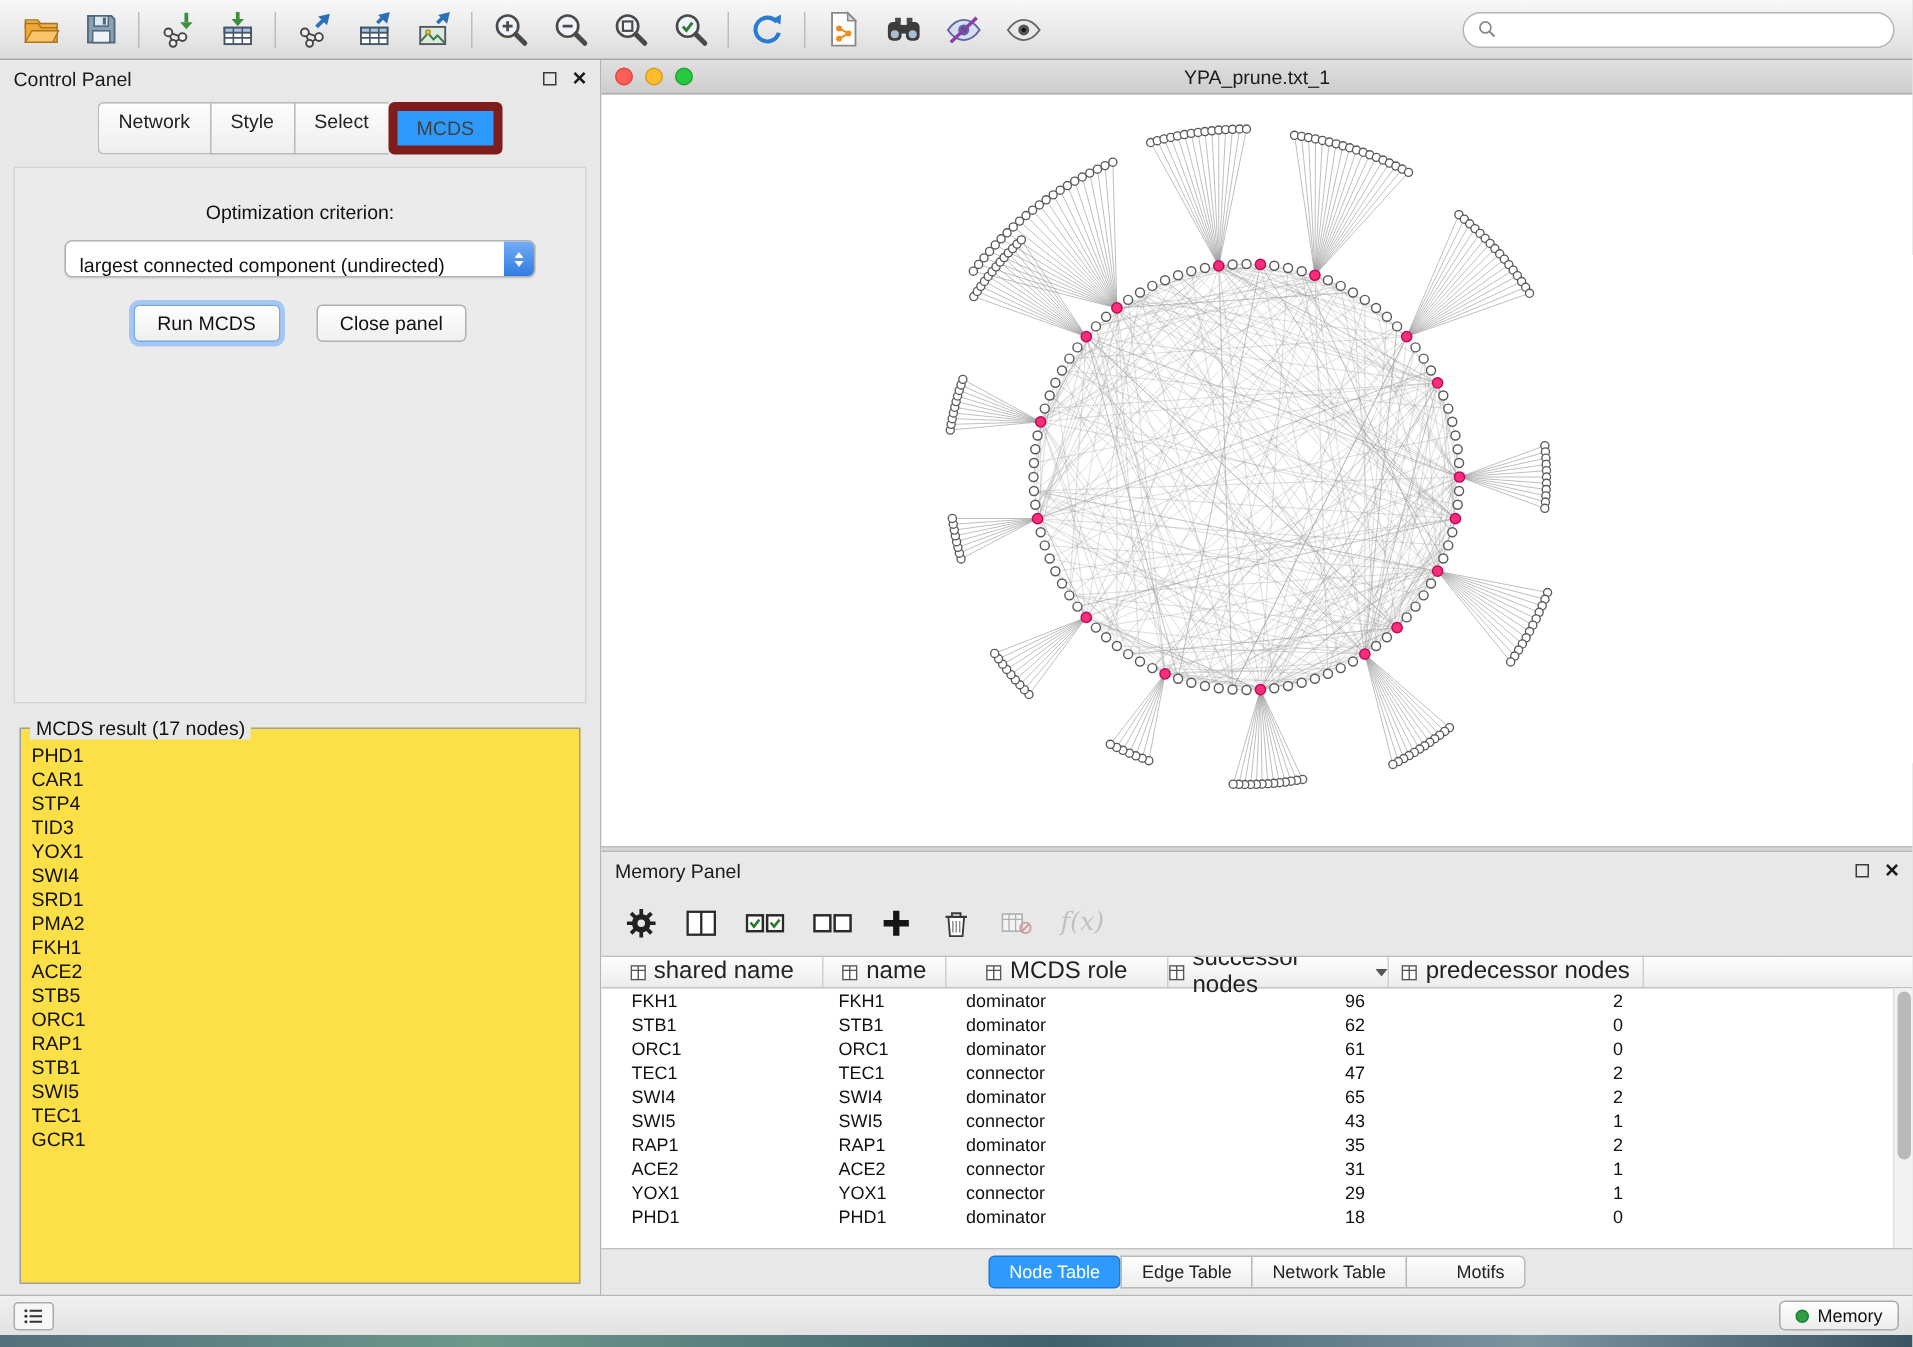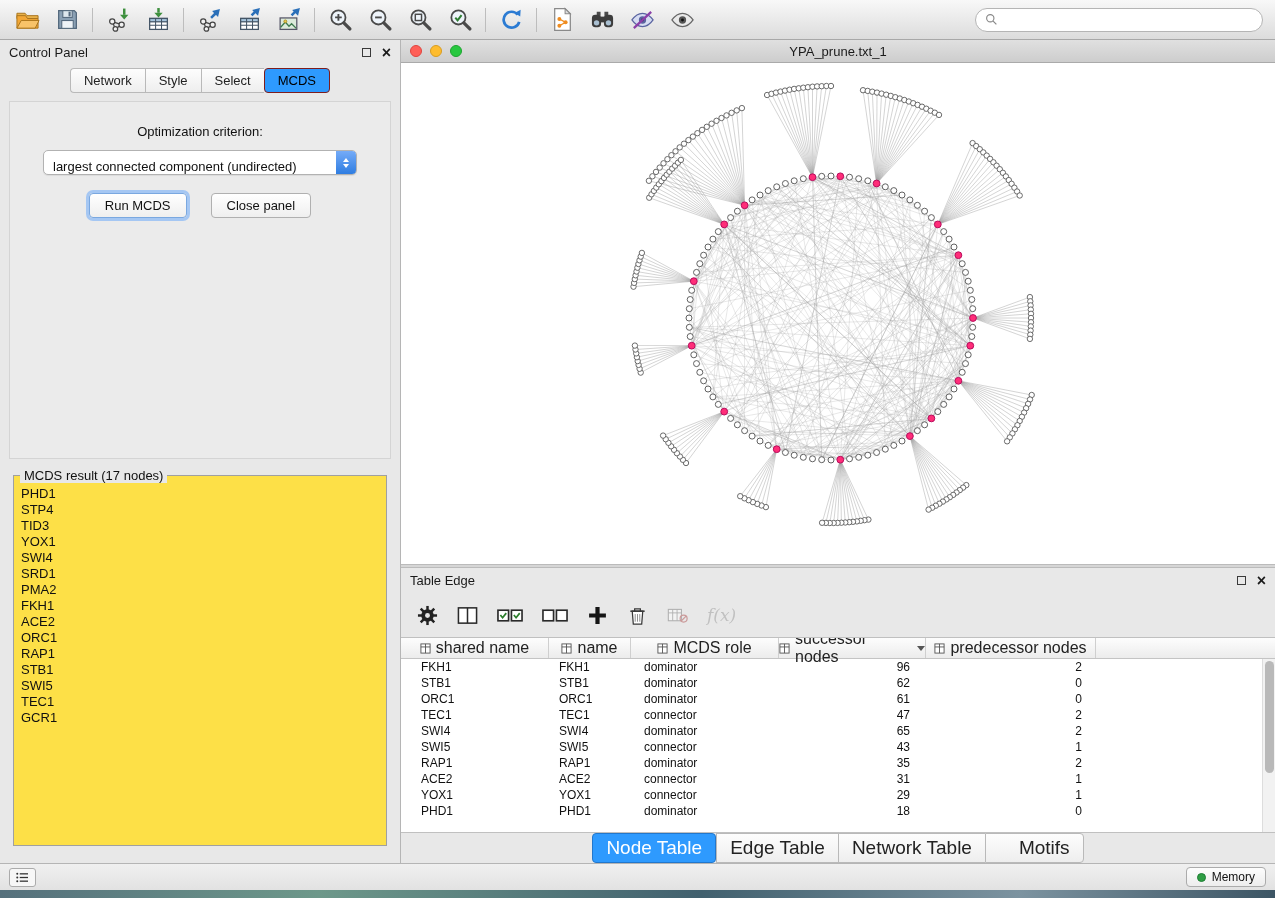--- a/index.html
+++ b/index.html
@@ -24,21 +24,21 @@
 
 .control-panel{width:401px;background:#e8e8e8;display:flex;flex-direction:column;border-right:1px solid #b5b5b5;flex:none;}
 .panel-header{height:25px;display:flex;align-items:center;padding:0 9px;font-size:13px;color:#1a1a1a;flex:none;}
 .win-btns{margin-left:auto;display:flex;align-items:center;gap:11px;}
 .float-btn{width:9px;height:9px;border:1.5px solid #3a3a3a;display:inline-block;cursor:pointer;}
 .close-btn{font-size:16px;font-weight:bold;color:#1a1a1a;line-height:1;cursor:pointer;}
 .cp-tabs{display:flex;justify-content:center;padding:3px 0 6px;flex:none;}
 .cp-tab{padding:4px 13px;font-size:13px;background:linear-gradient(#fdfdfd,#eee);border:1px solid #b9b9b9;border-right:none;cursor:pointer;color:#222;}
 .cp-tab:first-child{border-radius:4px 0 0 4px;}
 .cp-tab:last-child{border-right:1px solid #b9b9b9;border-radius:0 4px 4px 0;}
-.cp-tab.active{background:var(--accent);color:#000000;border:1px solid #7f1d1d;border-radius:4px;}
+.cp-tab.active{background:var(--accent);color:#404040;border:6px solid #7f1d1d;border-radius:4px;}
 .cp-inner{margin:2px 9px 0;background:#ebebeb;border:1px solid #d4d4d4;height:358px;padding-top:22px;flex:none;}
 .opt-label{text-align:center;font-size:13px;margin-bottom:11px;color:#111;}
 .select-wrap{width:314px;margin:0 auto;height:25px;border:1px solid #b2b2b2;border-radius:5px;background:#fff;display:flex;align-items:flex-end;position:relative;padding-left:9px;font-size:13px;box-shadow:0 1px 1px rgba(0,0,0,.07);cursor:pointer;}
 .select-stepper{position:absolute;right:0;top:0;width:20px;height:23px;background:linear-gradient(#74abf8,#2f7de1);border-radius:0 4px 4px 0;display:flex;flex-direction:column;align-items:center;justify-content:center;gap:2px;}
 .tri-up{width:0;height:0;border-left:3.5px solid transparent;border-right:3.5px solid transparent;border-bottom:4.5px solid #fff;}
 .tri-down{width:0;height:0;border-left:3.5px solid transparent;border-right:3.5px solid transparent;border-top:4.5px solid #fff;}
 .btn-row{display:flex;justify-content:center;gap:24px;margin-top:18px;}
 .mac-btn{font-family:inherit;font-size:13px;padding:4px 15px;background:linear-gradient(#fff,#efefef);border:1px solid #b0b0b0;border-radius:4px;cursor:pointer;color:#111;}
 .mac-btn.focused{box-shadow:0 0 0 3px #a5c7f3;border-color:#7aa8e0;}
 .mcds-fieldset{margin:9px 13px 0;border:1px solid #a0a0a0;background:#fde047;height:378px;flex:none;}
@@ -76,21 +76,21 @@
 .th{display:flex;align-items:center;justify-content:center;gap:5px;font-size:16px;color:#222;border-right:1px solid #cfcfcf;cursor:pointer;flex:none;}
 .th.filler{flex:1;border-right:none;cursor:default;}
 .hdr-icon{width:11px;height:11px;flex:none;}
 .sort-caret{width:0;height:0;border-left:4px solid transparent;border-right:4px solid transparent;border-top:5px solid #555;margin-left:3px;}
 .tbody{flex:1;overflow:hidden;}
 .tr{display:flex;height:16px;align-items:center;}
 .td{font-size:12px;white-space:nowrap;overflow:hidden;flex:none;}
 .vscroll{position:absolute;right:0;top:21px;bottom:0;width:13px;background:#f2f2f2;border-left:1px solid #ddd;cursor:pointer;}
 .vscroll .thumb{position:absolute;top:2px;left:1.5px;width:9px;height:112px;background:#b9b9b9;border-radius:5px;}
 .table-tabs{height:30px;display:flex;align-items:center;justify-content:center;flex:none;}
-.tbl-tab{padding:3px 13px;font-size:19px;background:linear-gradient(#fdfdfd,#eee);border:1px solid #b9b9b9;border-right:none;cursor:pointer;color:#222;}
+.tbl-tab{padding:3px 13px;font-size:12px;background:linear-gradient(#fdfdfd,#eee);border:1px solid #b9b9b9;border-right:none;cursor:pointer;color:#222;}
 .tbl-tab:first-child{border-radius:4px 0 0 4px;}
 .tbl-tab:last-child{border-right:1px solid #b9b9b9;border-radius:0 4px 4px 0;padding-left:33px;}
 .tbl-tab.active{background:var(--accent);color:#fff;border:1px solid #2277cc;border-radius:4px;}
 
 
 .statusbar{height:27px;background:linear-gradient(#f0f0f0,#e2e2e2);border-top:1px solid #b5b5b5;display:flex;align-items:center;padding:0 9px;}
 .menu-btn{width:27px;height:19px;border:1px solid #ababab;border-radius:3px;background:#f7f7f7;display:flex;align-items:center;justify-content:center;cursor:pointer;}
 .memory-btn{margin-left:auto;display:flex;align-items:center;gap:6px;border:1px solid #ababab;border-radius:4px;background:linear-gradient(#fdfdfd,#ededed);padding:2px 10px;font-size:12px;cursor:pointer;}
 .mem-dot{width:9px;height:9px;border-radius:50%;background:#2f9e44;border:1px solid #1e7e34;}
 .desktop-strip{height:8px;background:linear-gradient(90deg,#55707c,#6d988a 25%,#41606e 55%,#7c93a0 80%,#3c5564);}
@@ -296,28 +296,30 @@
       </div>
       <div class="btn-row">
         <button class="mac-btn focused">Run MCDS</button>
         <button class="mac-btn">Close panel</button>
       </div>
     </div>
     <fieldset class="mcds-fieldset">
       <legend>MCDS result (17 nodes)</legend>
       <div class="mcds-list">
           <div class="mcds-item">PHD1</div>
+          <div class="mcds-item">CAR1</div>
           <div class="mcds-item">STP4</div>
           <div class="mcds-item">TID3</div>
           <div class="mcds-item">YOX1</div>
           <div class="mcds-item">SWI4</div>
           <div class="mcds-item">SRD1</div>
           <div class="mcds-item">PMA2</div>
           <div class="mcds-item">FKH1</div>
           <div class="mcds-item">ACE2</div>
+          <div class="mcds-item">STB5</div>
           <div class="mcds-item">ORC1</div>
           <div class="mcds-item">RAP1</div>
           <div class="mcds-item">STB1</div>
           <div class="mcds-item">SWI5</div>
           <div class="mcds-item">TEC1</div>
           <div class="mcds-item">GCR1</div>
         </div>
     </fieldset>
   </div>
 
@@ -1117,21 +1119,21 @@
               <circle cx="402.3" cy="115.7" r="3"></circle>
               <circle cx="411.5" cy="114.2" r="3.4" class="pink"></circle>
               <circle cx="420.7" cy="113.3" r="3"></circle>
             </g>
           </svg>
       </div>
     </div>
     <div class="h-split"></div>
     <div class="table-panel">
       <div class="panel-header">
-        <span>Table Edge</span>
+        <span>Memory Panel</span>
         <span class="win-btns">
           <span class="float-btn"></span>
           <span class="close-btn">×</span>
         </span>
       </div>
       <div class="tp-toolbar">
         <div class="tp-btn">
             <svg viewBox="0 0 22 22">
               <g stroke="#222" stroke-width="2.6">
                 <line x1="11" y1="1" x2="11" y2="21"></line>

